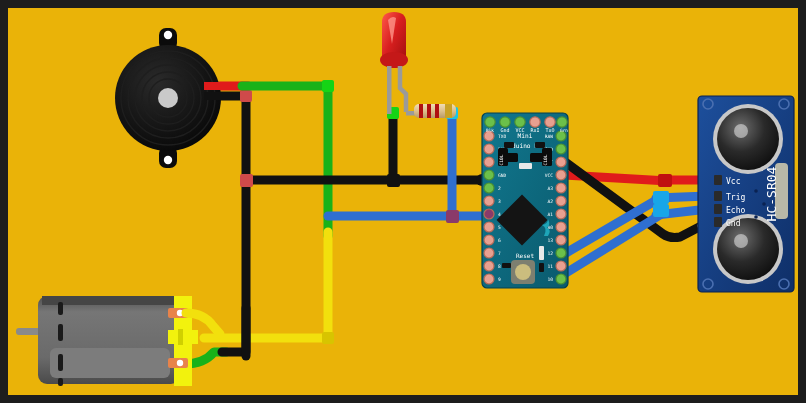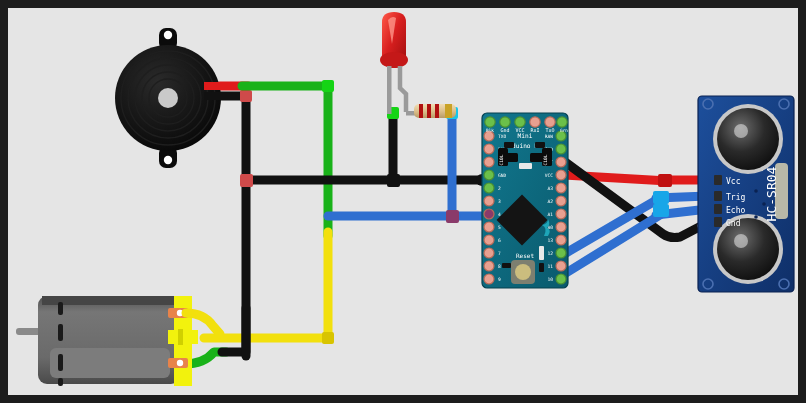--- a/index.html
+++ b/index.html
@@ -7,21 +7,21 @@
   #stage{
     position:relative;
     width:806px;height:403px;
     background:#1d1d1d;
     overflow:hidden;
   }
   #canvas{
     position:absolute;
     left:8px;top:8px;
     width:790px;height:387px;
-    background:#e5e5e5;
+    background:#eab308;
     overflow:hidden;
     text-align:right;
   }
   svg#schematic{position:absolute;left:0;top:0;width:790px;height:387px;display:block;}
   .lbl{font-family:"DejaVu Sans Mono",monospace;fill:#ffffff;}
 </style>
 </head>
 <body>
 
 <div id="stage">

